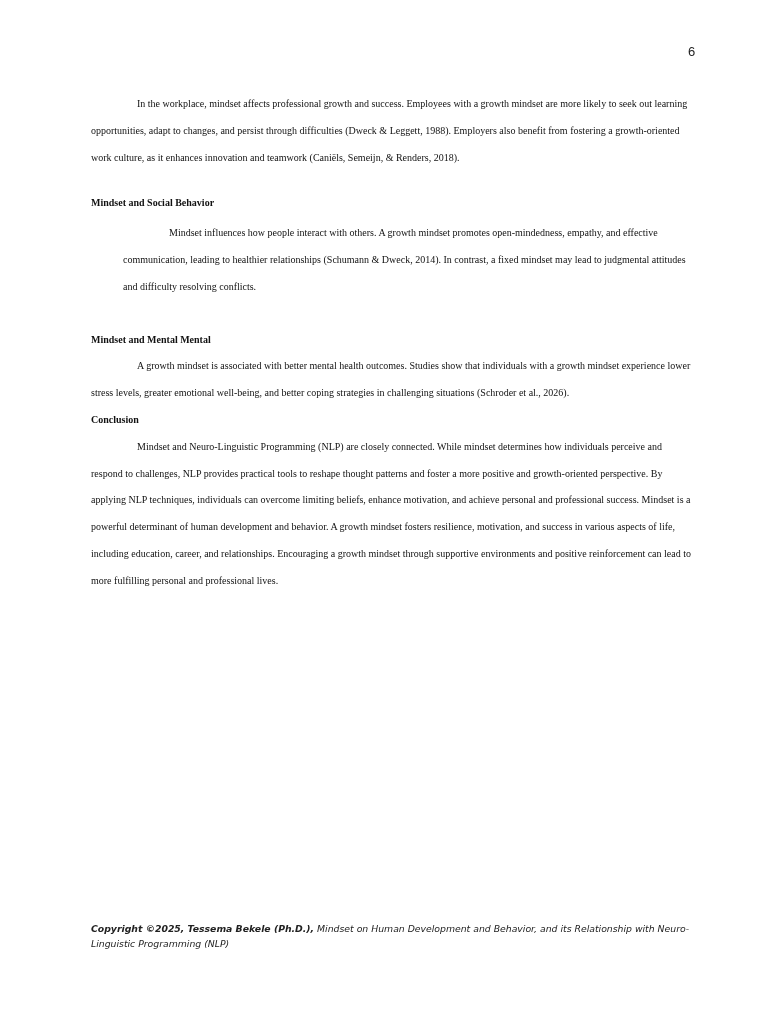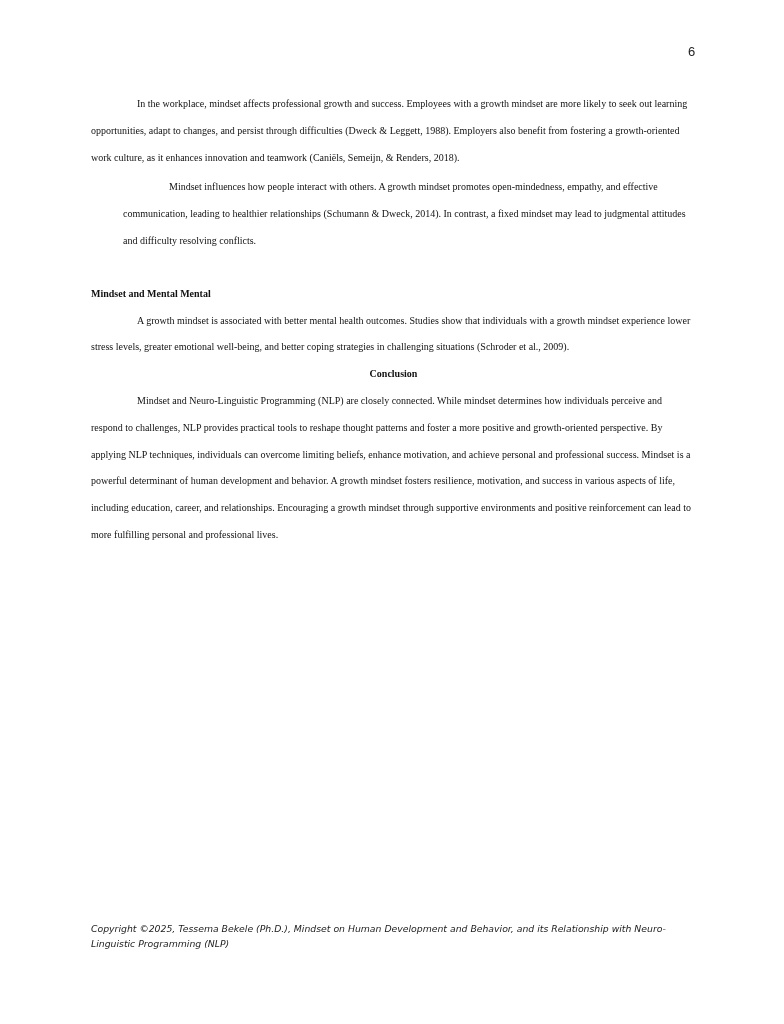--- a/index.html
+++ b/index.html
@@ -8,40 +8,41 @@
     position: absolute; top: 44px; left: 688px;
     font-family: "Liberation Sans", sans-serif; font-size: 13px; color: #222;
   }
   .content {
     position: absolute; left: 91px; width: 605px; top: 91px;
     font-family: "Liberation Serif", serif; font-size: 10px; line-height: 26.8px;
   }
   p { margin: 0; }
   .indent { text-indent: 46px; }
   .heading { font-weight: bold; margin: 0; }
-  .center { text-align: center; }
+  .center { text-align: left; }
   .footer {
     position: absolute; left: 91px; top: 921px; width: 610px;
     font-family: "DejaVu Sans", sans-serif; font-size: 9.3px; line-height: 15px;
     font-style: italic; color: #222;
   }
-  .footer b { font-weight: normal; }
+  .footer b { font-weight: bold; }
 </style>
 </head>
 <body>
 
 <div class="page-number">6</div>
 
 <div class="content">
   <p class="indent">In the workplace, mindset affects professional growth and success. Employees with a growth mindset are more likely to seek out learning opportunities, adapt to changes, and persist through difficulties (Dweck &amp; Leggett, 1988). Employers also benefit from fostering a growth-oriented work culture, as it enhances innovation and teamwork (Caniëls, Semeijn, &amp; Renders, 2018).</p>
 
+  <p class="heading" style="margin-top:19px;">Mindset and Social Behavior</p>
   <p class="indent" style="margin-top:3px;margin-left:32px;">Mindset influences how people interact with others. A growth mindset promotes open-mindedness, empathy, and effective communication, leading to healthier relationships (Schumann &amp; Dweck, 2014). In contrast, a fixed mindset may lead to judgmental attitudes and difficulty resolving conflicts.</p>
 
   <p class="heading" style="margin-top:26px;">Mindset and Mental Mental</p>
-  <p class="indent">A growth mindset is associated with better mental health outcomes. Studies show that individuals with a growth mindset experience lower stress levels, greater emotional well-being, and better coping strategies in challenging situations (Schroder et al., 2009).</p>
+  <p class="indent">A growth mindset is associated with better mental health outcomes. Studies show that individuals with a growth mindset experience lower stress levels, greater emotional well-being, and better coping strategies in challenging situations (Schroder et al., 2026).</p>
 
   <p class="heading center">Conclusion</p>
   <p class="indent">Mindset and Neuro-Linguistic Programming (NLP) are closely connected. While mindset determines how individuals perceive and respond to challenges, NLP provides practical tools to reshape thought patterns and foster a more positive and growth-oriented perspective. By applying NLP techniques, individuals can overcome limiting beliefs, enhance motivation, and achieve personal and professional success. Mindset is a powerful determinant of human development and behavior. A growth mindset fosters resilience, motivation, and success in various aspects of life, including education, career, and relationships. Encouraging a growth mindset through supportive environments and positive reinforcement can lead to more fulfilling personal and professional lives.</p>
 </div>
 
 <div class="footer">
   <b>Copyright ©2025, Tessema Bekele (Ph.D.),</b><span> Mindset on Human Development and Behavior, and its Relationship with Neuro-Linguistic Programming (NLP)</span>
 </div>
 
 </body></html>

